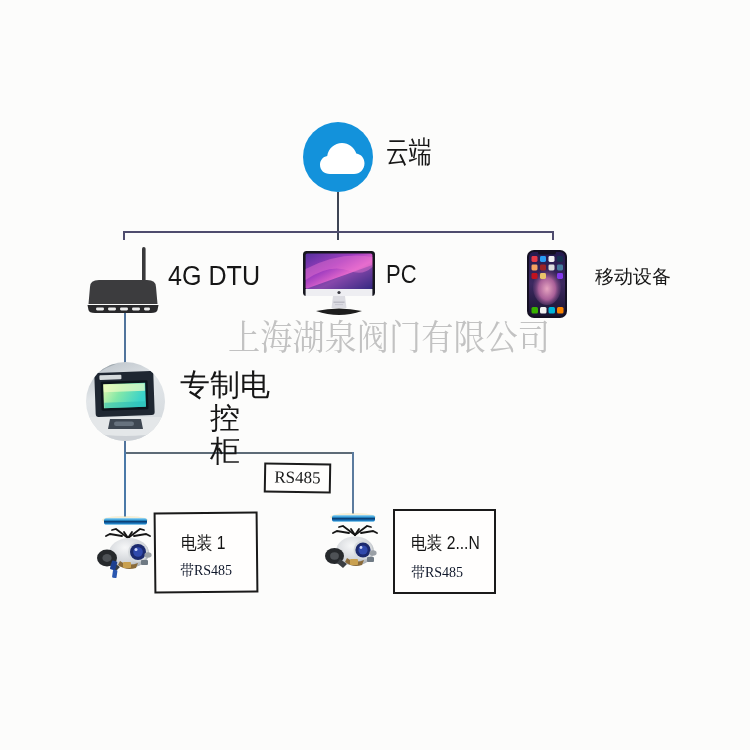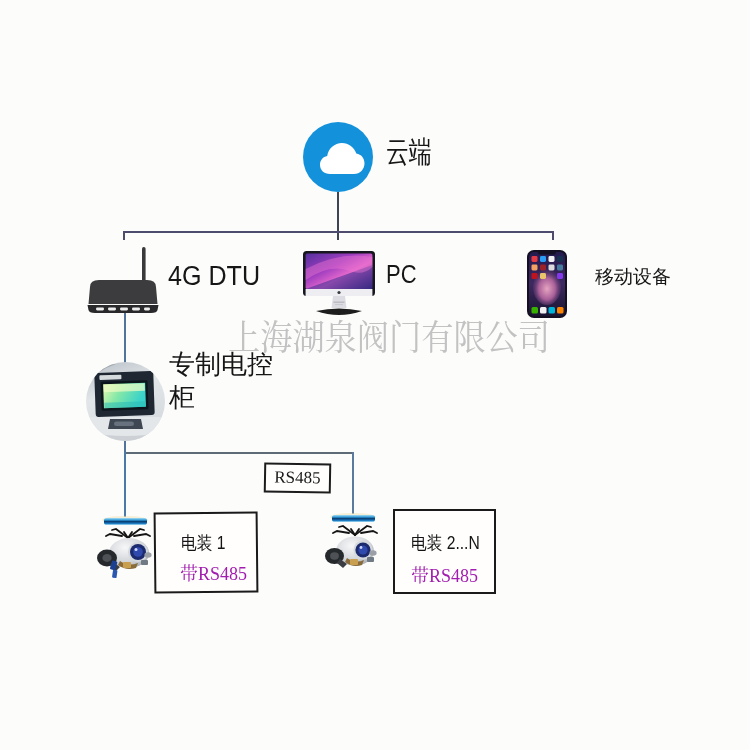--- a/index.html
+++ b/index.html
@@ -1,49 +1,49 @@
 <!DOCTYPE html>
 <html><head>
 <meta charset="utf-8">
 <style>
   html,body{margin:0;padding:0;}
   body{width:750px;height:750px;background:#fcfcfb;font-family:"Liberation Sans",sans-serif;overflow:hidden;position:relative;}
-  .stage{position:absolute;left:0;top:0;width:750px;height:750px;}
+  .stage{position:absolute;left:0;top:0;width:750px;height:750px;text-align:center;}
   .abs{position:absolute;}
   .label{color:#161616;white-space:nowrap;}
   .cloud-circle{left:303px;top:122px;width:70px;height:70px;border-radius:50%;background:#1392db;}
   .cloud-circle svg{position:absolute;left:16px;top:20px;}
   .lbl-cloud{left:386px;top:135px;font-size:30px;line-height:34px;transform:scaleX(0.76);transform-origin:0 0;}
   .vline-cloud{left:337px;top:192px;width:2px;height:48px;background:#3d4454;}
   .hline-top{left:123px;top:231px;width:431px;height:2px;background:#4e4c6e;}
   .stub-left{left:123px;top:231px;width:2px;height:9px;background:#4e4c6e;}
   .stub-right{left:552px;top:231px;width:2px;height:9px;background:#4e4c6e;}
   .router{left:83px;top:245px;width:80px;height:70px;}
   .lbl-dtu{left:168px;top:261px;font-size:27px;line-height:30px;transform:scaleX(0.93);transform-origin:0 0;}
   .imac{left:300px;top:249px;width:78px;height:70px;}
   .lbl-pc{left:386px;top:260px;font-size:25px;line-height:28px;transform:scaleX(0.88);transform-origin:0 0;}
   .phone{left:526px;top:249px;width:42px;height:70px;}
   .lbl-mobile{left:595px;top:263px;font-size:19px;line-height:28px;}
   .watermark{left:228px;top:319px;font-size:35px;line-height:40px;color:#c2c2c2;font-family:"Liberation Serif","Noto Serif CJK SC",serif;transform:scaleX(0.92);transform-origin:0 0;}
   .vline-router{left:124px;top:313px;width:2px;height:52px;background:#51749c;}
   .cabinet{left:86px;top:362px;width:79px;height:79px;}
-  .lbl-cabinet{left:169px;top:348px;font-size:26px;line-height:33px;white-space:normal;width:112px;}
+  .lbl-cabinet{left:169px;top:368px;font-size:30px;line-height:33px;white-space:normal;width:112px;}
   .vline-cab{left:124px;top:438px;width:2px;height:16px;background:#51749c;}
   .hline-bottom{left:124px;top:452px;width:230px;height:2px;background:#5d6b77;}
   .vline-a1{left:124px;top:452px;width:2px;height:65px;background:#4b79a8;}
   .vline-a2{left:352px;top:452px;width:2px;height:62px;background:#5b7b9e;}
   .rs485-box{left:264px;top:463px;width:67px;height:30px;border:2px solid #1c1c1c;background:#fffefd;box-sizing:border-box;
     display:flex;align-items:center;justify-content:center;font-family:"Liberation Serif",serif;font-size:17px;color:#1a1a1a;transform:rotate(1deg);}
   .act1{left:96px;top:515px;width:60px;height:70px;}
   .act2{left:324px;top:511px;width:60px;height:70px;}
   .dev-box{border:2px solid #1a1a1a;background:#fffefd;box-sizing:border-box;}
   .box1{left:154px;top:512px;width:104px;height:81px;transform:rotate(-0.6deg);}
   .box2{left:393px;top:509px;width:103px;height:85px;}
   .box-title{font-size:18px;color:#141414;transform:scaleX(0.87);transform-origin:0 0;}
-  .box-sub{font-size:18px;color:#a21caf;font-family:"Liberation Serif","Noto Serif CJK SC",serif;}
+  .box-sub{font-size:14px;color:#0f172a;font-family:"Liberation Serif","Noto Serif CJK SC",serif;}
   .t1a{left:181px;top:531px;}
   .t1b{left:180px;top:559px;}
   .t2a{left:411px;top:531px;}
   .t2b{left:411px;top:561px;}
 </style>
 </head>
 <body>
 
 <div class="stage">
 

